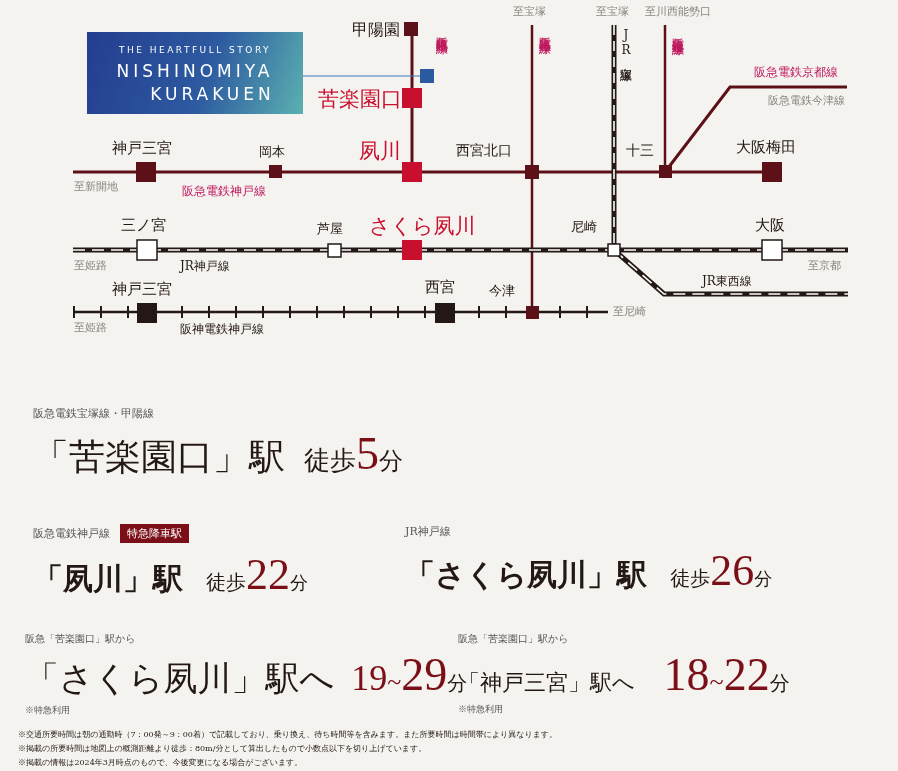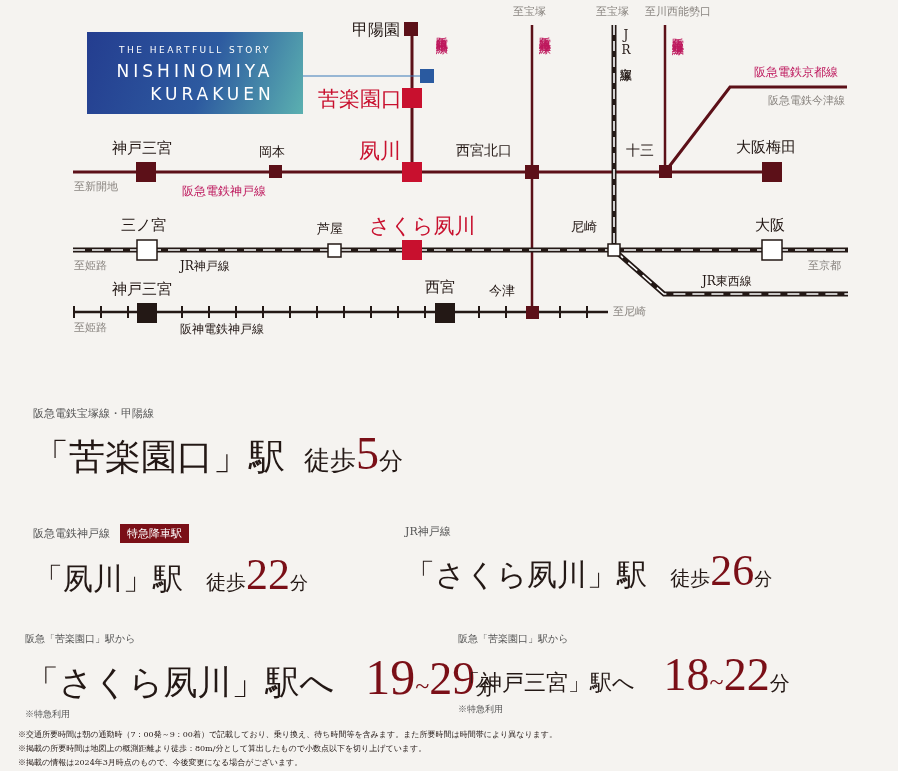--- a/index.html
+++ b/index.html
@@ -12,21 +12,21 @@
   .line-hk{font-size:12px;color:#be185d;}
   .line-jr{font-size:12px;color:#231815;}
   .vert{writing-mode:vertical-rl;text-orientation:upright;letter-spacing:1px;}
   .logo{position:absolute;left:87px;top:32px;width:216px;height:82px;background:linear-gradient(110deg,#243d8f 0%,#2d5aa0 55%,#5bb0b0 100%);color:#fff;text-align:center;font-family:"DejaVu Sans","Liberation Sans",sans-serif;}
   .logo .l1{font-size:9px;letter-spacing:2.5px;margin-top:13px;}
   .logo .l2{font-size:17px;letter-spacing:4px;margin-top:6px;}
   .logo .l3{font-size:17px;letter-spacing:4px;margin-top:3px;padding-left:35px;}
   .sec{position:absolute;white-space:nowrap;}
   .sub{font-size:11px;color:#555;}
   .big{font-size:36px;color:#231815;}
-  .mid{font-size:30px;color:#231815;}
+  .mid{font-size:30px;color:#231815;font-weight:bold;}
   .walk{font-size:20px;color:#231815;}
   .num{color:#7a0f17;font-family:"Liberation Serif","DejaVu Serif",serif;}
   .fun{font-size:20px;color:#231815;}
   .badge{display:inline-block;background:#7a0f17;color:#fff;font-size:11px;padding:2px 7px;margin-left:10px;vertical-align:middle;}
   .notes{position:absolute;left:18px;top:728px;}
   .notes div{font-size:8px;line-height:14px;}
 </style>
 </head>
 <body>
 
@@ -163,21 +163,21 @@
   <div style="margin-top:6px">
     <span class="mid">「さくら夙川」駅</span>
     <span class="walk" style="margin-left:18px">徒歩</span><span class="num" style="font-size:44px">26</span><span class="fun" style="font-size:18px">分</span>
   </div>
 </div>
 
 <div class="sec" style="left:25px;top:632px">
   <div class="sub" style="font-size:10px">阪急「苦楽園口」駅から</div>
   <div style="margin-top:2px">
     <span class="big" style="font-size:34px">「さくら夙川」駅へ</span>
-    <span class="num" style="font-size:50px;margin-left:26px">19</span><span class="num" style="font-size:26px">~</span><span class="num" style="font-size:46px">29</span><span class="fun">分</span>
+    <span class="num" style="font-size:36px;margin-left:12px">19</span><span class="num" style="font-size:26px">~</span><span class="num" style="font-size:46px">29</span><span class="fun">分</span>
   </div>
   <div class="sub" style="font-size:9px;margin-top:2px">※特急利用</div>
 </div>
 
 <div class="sec" style="left:458px;top:632px">
   <div class="sub" style="font-size:10px">阪急「苦楽園口」駅から</div>
   <div style="margin-top:2px">
     <span class="big" style="font-size:22px">「神戸三宮」駅へ</span>
     <span class="num" style="font-size:46px;margin-left:24px">18</span><span class="num" style="font-size:26px">~</span><span class="num" style="font-size:46px">22</span><span class="fun">分</span>
   </div>

